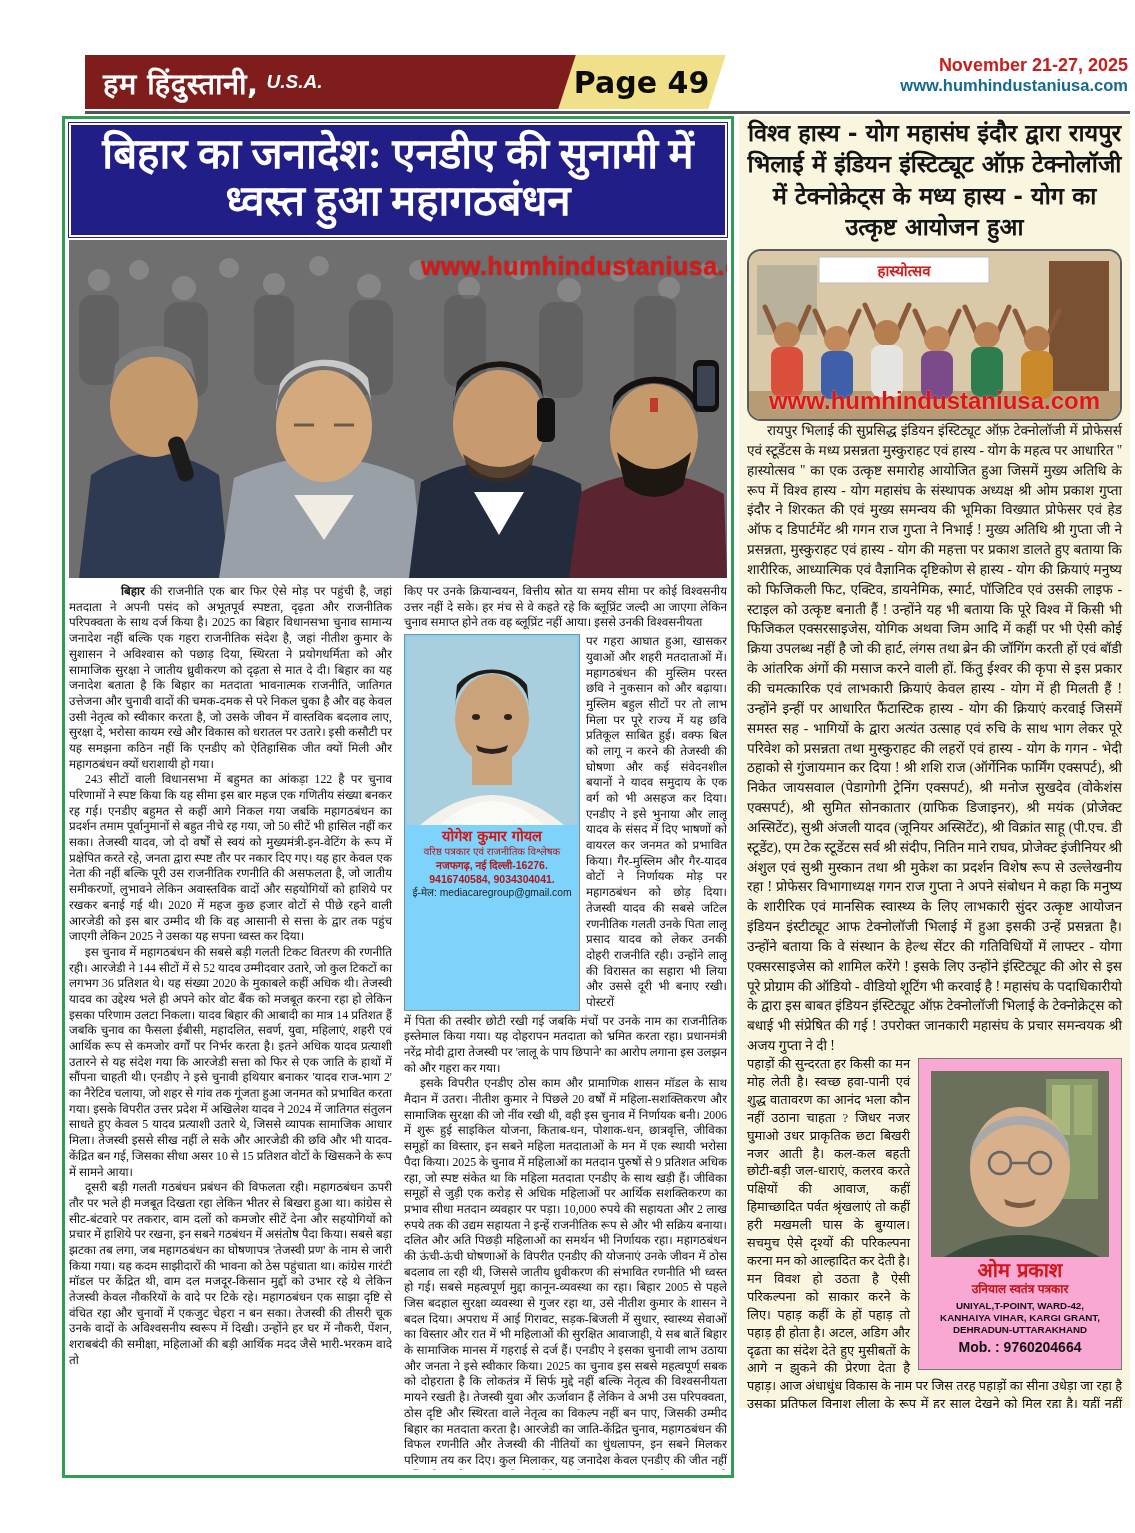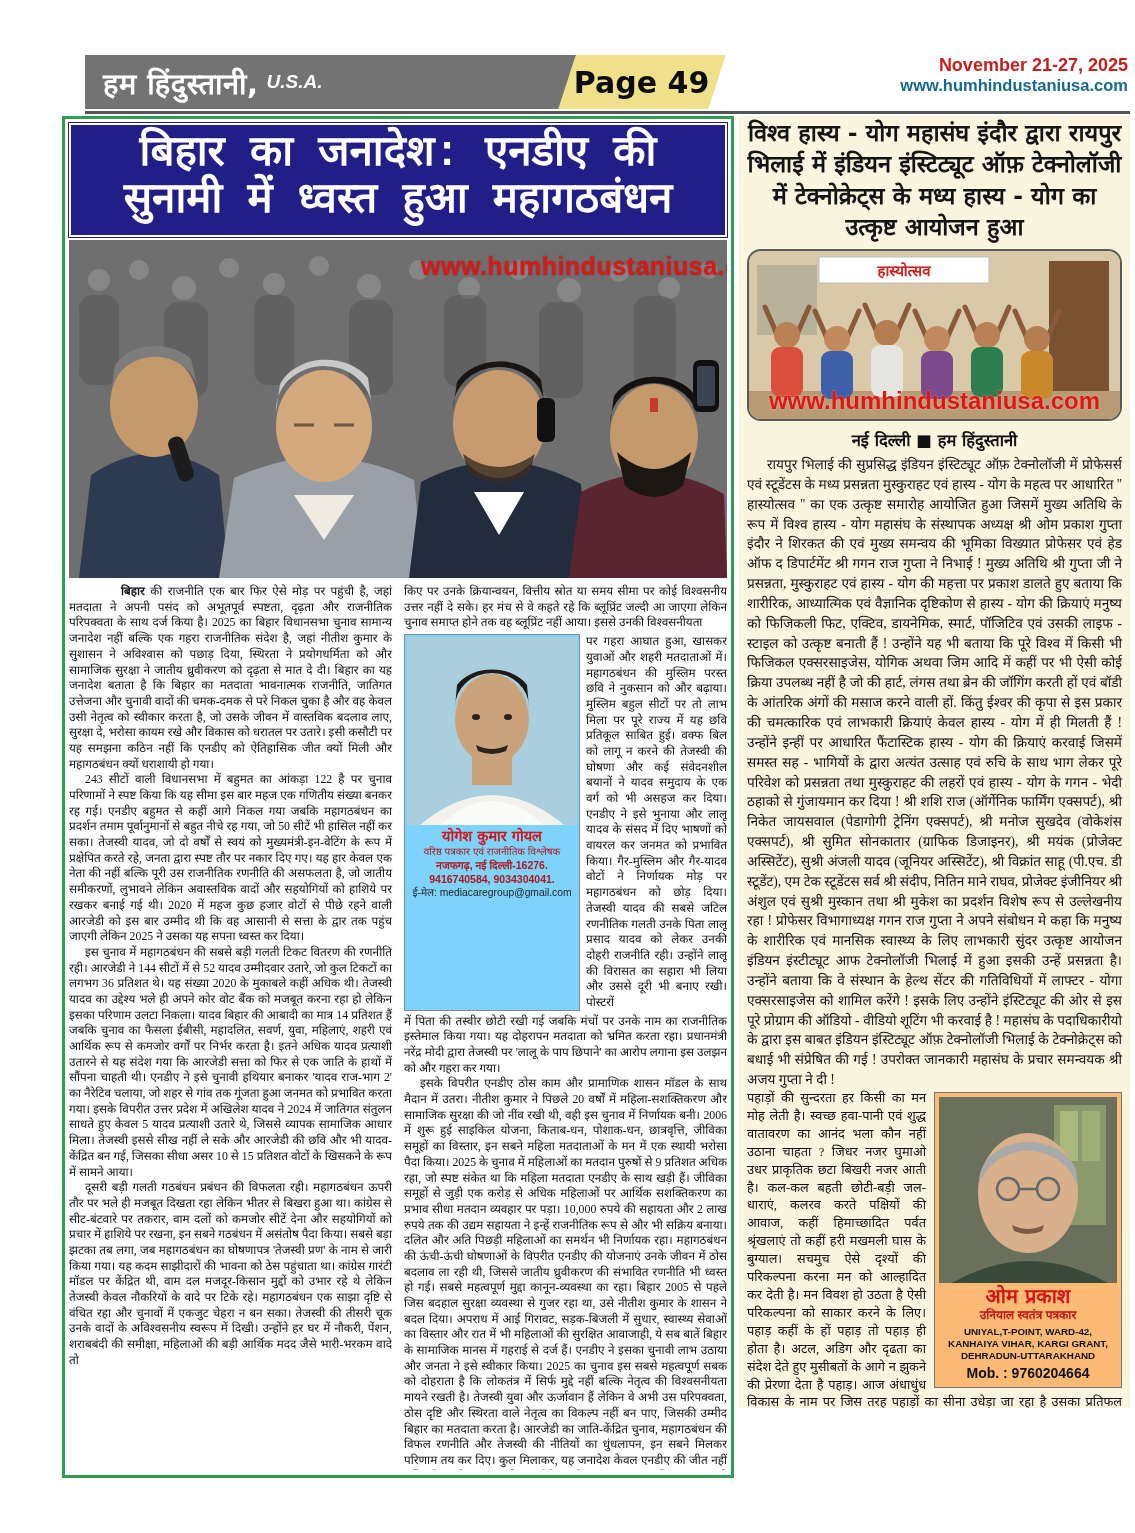--- a/index.html
+++ b/index.html
@@ -1,40 +1,40 @@
 <!DOCTYPE html>
 <html lang="hi"><head>
 <meta charset="utf-8">
 <style>
   html,body{margin:0;padding:0;background:#ffffff;}
   .page{position:relative;width:1135px;height:1533px;background:#ffffff;overflow:hidden;
         font-family:"Liberation Serif","DejaVu Serif",serif;color:#111;}
   
   .masthead{position:absolute;top:55px;left:85px;right:5px;height:58px;}
   .band{position:absolute;left:0;top:0;height:54px;display:flex;}
-  .band-green{width:478px;background:#737373;color:#fff;display:flex;align-items:center;
+  .band-green{width:478px;background:#7f1d1d;color:#fff;display:flex;align-items:center;
               padding-left:18px;clip-path:polygon(0 0,100% 0,calc(100% - 2px) 100%,0 100%);}
   .brand-main{font-family:"DejaVu Sans",sans-serif;font-weight:bold;font-size:29px;letter-spacing:.5px;}
   .brand-suffix{font-family:"Liberation Sans",sans-serif;font-weight:bold;font-style:italic;font-size:19px;margin-left:8px;}
   .band-yellow{width:150px;margin-left:-14px;background:#efe089;transform:skewX(-18deg);
                display:flex;align-items:center;justify-content:center;}
   .band-yellow .lbl{transform:skewX(18deg);font-family:"DejaVu Sans",sans-serif;font-weight:bold;
                     font-size:30px;color:#0c0c0c;}
   .issue{position:absolute;right:2px;top:0;text-align:right;line-height:1.15;}
   .issue .date{color:#c5201d;font-family:"Liberation Sans",sans-serif;font-weight:bold;font-size:18px;}
   .issue .site{color:#16698f;font-family:"Liberation Sans",sans-serif;font-weight:bold;font-size:16.5px;}
   .mast-rule{position:absolute;left:85px;right:5px;top:111px;border-top:3px solid #555;}
   
   .content{position:absolute;top:116px;left:62px;display:flex;gap:5px;}
   
   .main-article{width:672px;height:1362px;border:3px solid #2e9e53;background:#fff;
                 padding:4px;box-sizing:border-box;overflow:hidden;}
   .headline-box{background:#221e87;border:2px solid #fff;outline:1px solid #221e87;
                 color:#fff;text-align:center;padding:6px 8px 10px;}
-  .headline-box h1{margin:0;font-family:Liberation Mono, monospace;font-weight:bold;
+  .headline-box h1{margin:0;font-family:Liberation Serif, serif;font-weight:bold;
                    font-size:42px;line-height:1.12;}
   .collage{position:relative;margin-top:3px;height:338px;overflow:hidden;}
   .collage svg{display:block;}
   .collage .overlay-url{position:absolute;top:12px;left:352px;color:#e31414;
         font-family:"Liberation Sans",sans-serif;font-weight:bold;font-size:25px;letter-spacing:.5px;
         text-shadow:0 0 2px rgba(0,0,0,.35);}
   .body-cols{display:flex;gap:12px;margin-top:6px;height:886px;overflow:hidden;}
   .bcol{flex:1;font-size:11.8px;line-height:1.33;text-align:justify;}
   .bcol p{margin:0;text-indent:16px;}
   .lead-word{font-weight:bold;padding-left:36px;}
@@ -58,22 +58,22 @@
         font-family:"Liberation Sans",sans-serif;font-weight:bold;font-size:24px;
         text-shadow:0 0 2px rgba(255,255,255,.5);}
   .r-byline{text-align:center;font-family:"DejaVu Sans",sans-serif;font-weight:bold;
             font-size:16.5px;margin:7px 0 4px;}
   .r-body{font-size:13.6px;line-height:1.46;text-align:justify;}
   .r-body p{margin:0;text-indent:20px;}
   .mt-headline{color:#e21414;font-family:"DejaVu Sans",sans-serif;font-weight:bold;
                font-size:32px;text-align:center;line-height:1.1;margin:10px 0 6px;}
   .mt-body{font-size:12.8px;line-height:1.4;text-align:justify;}
   .mt-body p{margin:0;}
-  .om-box{float:right;width:178px;margin:2px 0 4px 8px;border:1px solid #777;background:#fdba74;
-          text-align:center;font-family:"Liberation Sans",sans-serif;padding:4px;}
+  .om-box{float:right;width:178px;margin:2px 0 4px 8px;border:1px solid #777;background:#f9a8d4;
+          text-align:center;font-family:"Liberation Sans",sans-serif;padding:12px;}
   .om-box .ph{height:186px;overflow:hidden;background:#6b705c;}
   .om-name{color:#d01616;font-weight:bold;font-size:20px;font-family:"DejaVu Sans",sans-serif;line-height:1.1;margin-top:2px;}
   .om-role{color:#c01616;font-weight:bold;font-size:12px;margin-bottom:2px;}
   .om-addr{color:#111;font-weight:bold;font-size:9.8px;line-height:1.25;}
   .om-mob{color:#111;font-weight:bold;font-size:14px;margin-top:1px;}
 </style>
 </head>
 <body>
 
 <div class="page">
@@ -248,21 +248,20 @@
                 <rect x="172" y="100" width="32" height="48" rx="9" fill="#7a4a8a"></rect>
               <circle cx="238" cy="84" r="13" fill="#b98255"></circle>
                 <rect x="222" y="96" width="32" height="50" rx="9" fill="#2e7d4f"></rect>
               <circle cx="288" cy="88" r="13" fill="#b47e50"></circle>
                 <rect x="272" y="100" width="32" height="48" rx="9" fill="#c9882a"></rect>
             </g>
           </svg>
           <div class="overlay-url">www.humhindustaniusa.com</div>
         </div>
 
-        <div class="r-byline">नई दिल्ली ■ हम हिंदुस्तानी</div>
 
         <div class="r-body">
           <p>रायपुर भिलाई की सुप्रसिद्ध इंडियन इंस्टिट्यूट ऑफ़ टेक्नोलॉजी में प्रोफेसर्स एवं स्टूडेंटस के मध्य प्रसन्नता मुस्कुराहट एवं हास्य - योग के महत्व पर आधारित '' हास्योत्सव '' का एक उत्कृष्ट समारोह आयोजित हुआ जिसमें मुख्य अतिथि के रूप में विश्व हास्य - योग महासंघ के संस्थापक अध्यक्ष श्री ओम प्रकाश गुप्ता इंदौर ने शिरकत की एवं मुख्य समन्वय की भूमिका विख्यात प्रोफेसर एवं हेड ऑफ द डिपार्टमेंट श्री गगन राज गुप्ता ने निभाई ! मुख्य अतिथि श्री गुप्ता जी ने प्रसन्नता, मुस्कुराहट एवं हास्य - योग की महत्ता पर प्रकाश डालते हुए बताया कि शारीरिक, आध्यात्मिक एवं वैज्ञानिक दृष्टिकोण से हास्य - योग की क्रियाएं मनुष्य को फिजिकली फिट, एक्टिव, डायनेमिक, स्मार्ट, पॉजिटिव एवं उसकी लाइफ - स्टाइल को उत्कृष्ट बनाती हैं ! उन्होंने यह भी बताया कि पूरे विश्व में किसी भी फिजिकल एक्सरसाइजेस, योगिक अथवा जिम आदि में कहीं पर भी ऐसी कोई क्रिया उपलब्ध नहीं है जो की हार्ट, लंगस तथा ब्रेन की जॉगिंग करती हों एवं बॉडी के आंतरिक अंगों की मसाज करने वाली हों. किंतु ईश्वर की कृपा से इस प्रकार की चमत्कारिक एवं लाभकारी क्रियाएं केवल हास्य - योग में ही मिलती हैं ! उन्होंने इन्हीं पर आधारित फैंटास्टिक हास्य - योग की क्रियाएं करवाई जिसमें समस्त सह - भागियों के द्वारा अत्यंत उत्साह एवं रुचि के साथ भाग लेकर पूरे परिवेश को प्रसन्नता तथा मुस्कुराहट की लहरों एवं हास्य - योग के गगन - भेदी ठहाको से गुंजायमान कर दिया ! श्री शशि राज (ऑर्गेनिक फार्मिंग एक्सपर्ट), श्री निकेत जायसवाल (पेडागोगी ट्रेनिंग एक्सपर्ट), श्री मनोज सुखदेव (वोकेशंस एक्सपर्ट), श्री सुमित सोनकातार (ग्राफिक डिजाइनर), श्री मयंक (प्रोजेक्ट अस्सिटेंट), सुश्री अंजली यादव (जूनियर अस्सिटेंट), श्री विक्रांत साहू (पी.एच. डी स्टूडेंट), एम टेक स्टूडेंटस सर्व श्री संदीप, नितिन माने राघव, प्रोजेक्ट इंजीनियर श्री अंशुल एवं सुश्री मुस्कान तथा श्री मुकेश का प्रदर्शन विशेष रूप से उल्लेखनीय रहा ! प्रोफेसर विभागाध्यक्ष गगन राज गुप्ता ने अपने संबोधन मे कहा कि मनुष्य के शारीरिक एवं मानसिक स्वास्थ्य के लिए लाभकारी सुंदर उत्कृष्ट आयोजन इंडियन इंस्टीट्यूट आफ टेक्नोलॉजी भिलाई में हुआ इसकी उन्हें प्रसन्नता है। उन्होंने बताया कि वे संस्थान के हेल्थ सेंटर की गतिविधियों में लाफ्टर - योगा एक्सरसाइजेस को शामिल करेंगे ! इसके लिए उन्होंने इंस्टिट्यूट की ओर से इस पूरे प्रोग्राम की ऑडियो - वीडियो शूटिंग भी करवाई है ! महासंघ के पदाधिकारीयो के द्वारा इस बाबत इंडियन इंस्टिट्यूट ऑफ़ टेक्नोलॉजी भिलाई के टेक्नोक्रेट्स को बधाई भी संप्रेषित की गई ! उपरोक्त जानकारी महासंघ के प्रचार समन्वयक श्री अजय गुप्ता ने दी !</p>
         </div>
       </section>
 
       <section>
         <div class="mt-body">
           <div class="om-box">
             <div class="ph">

